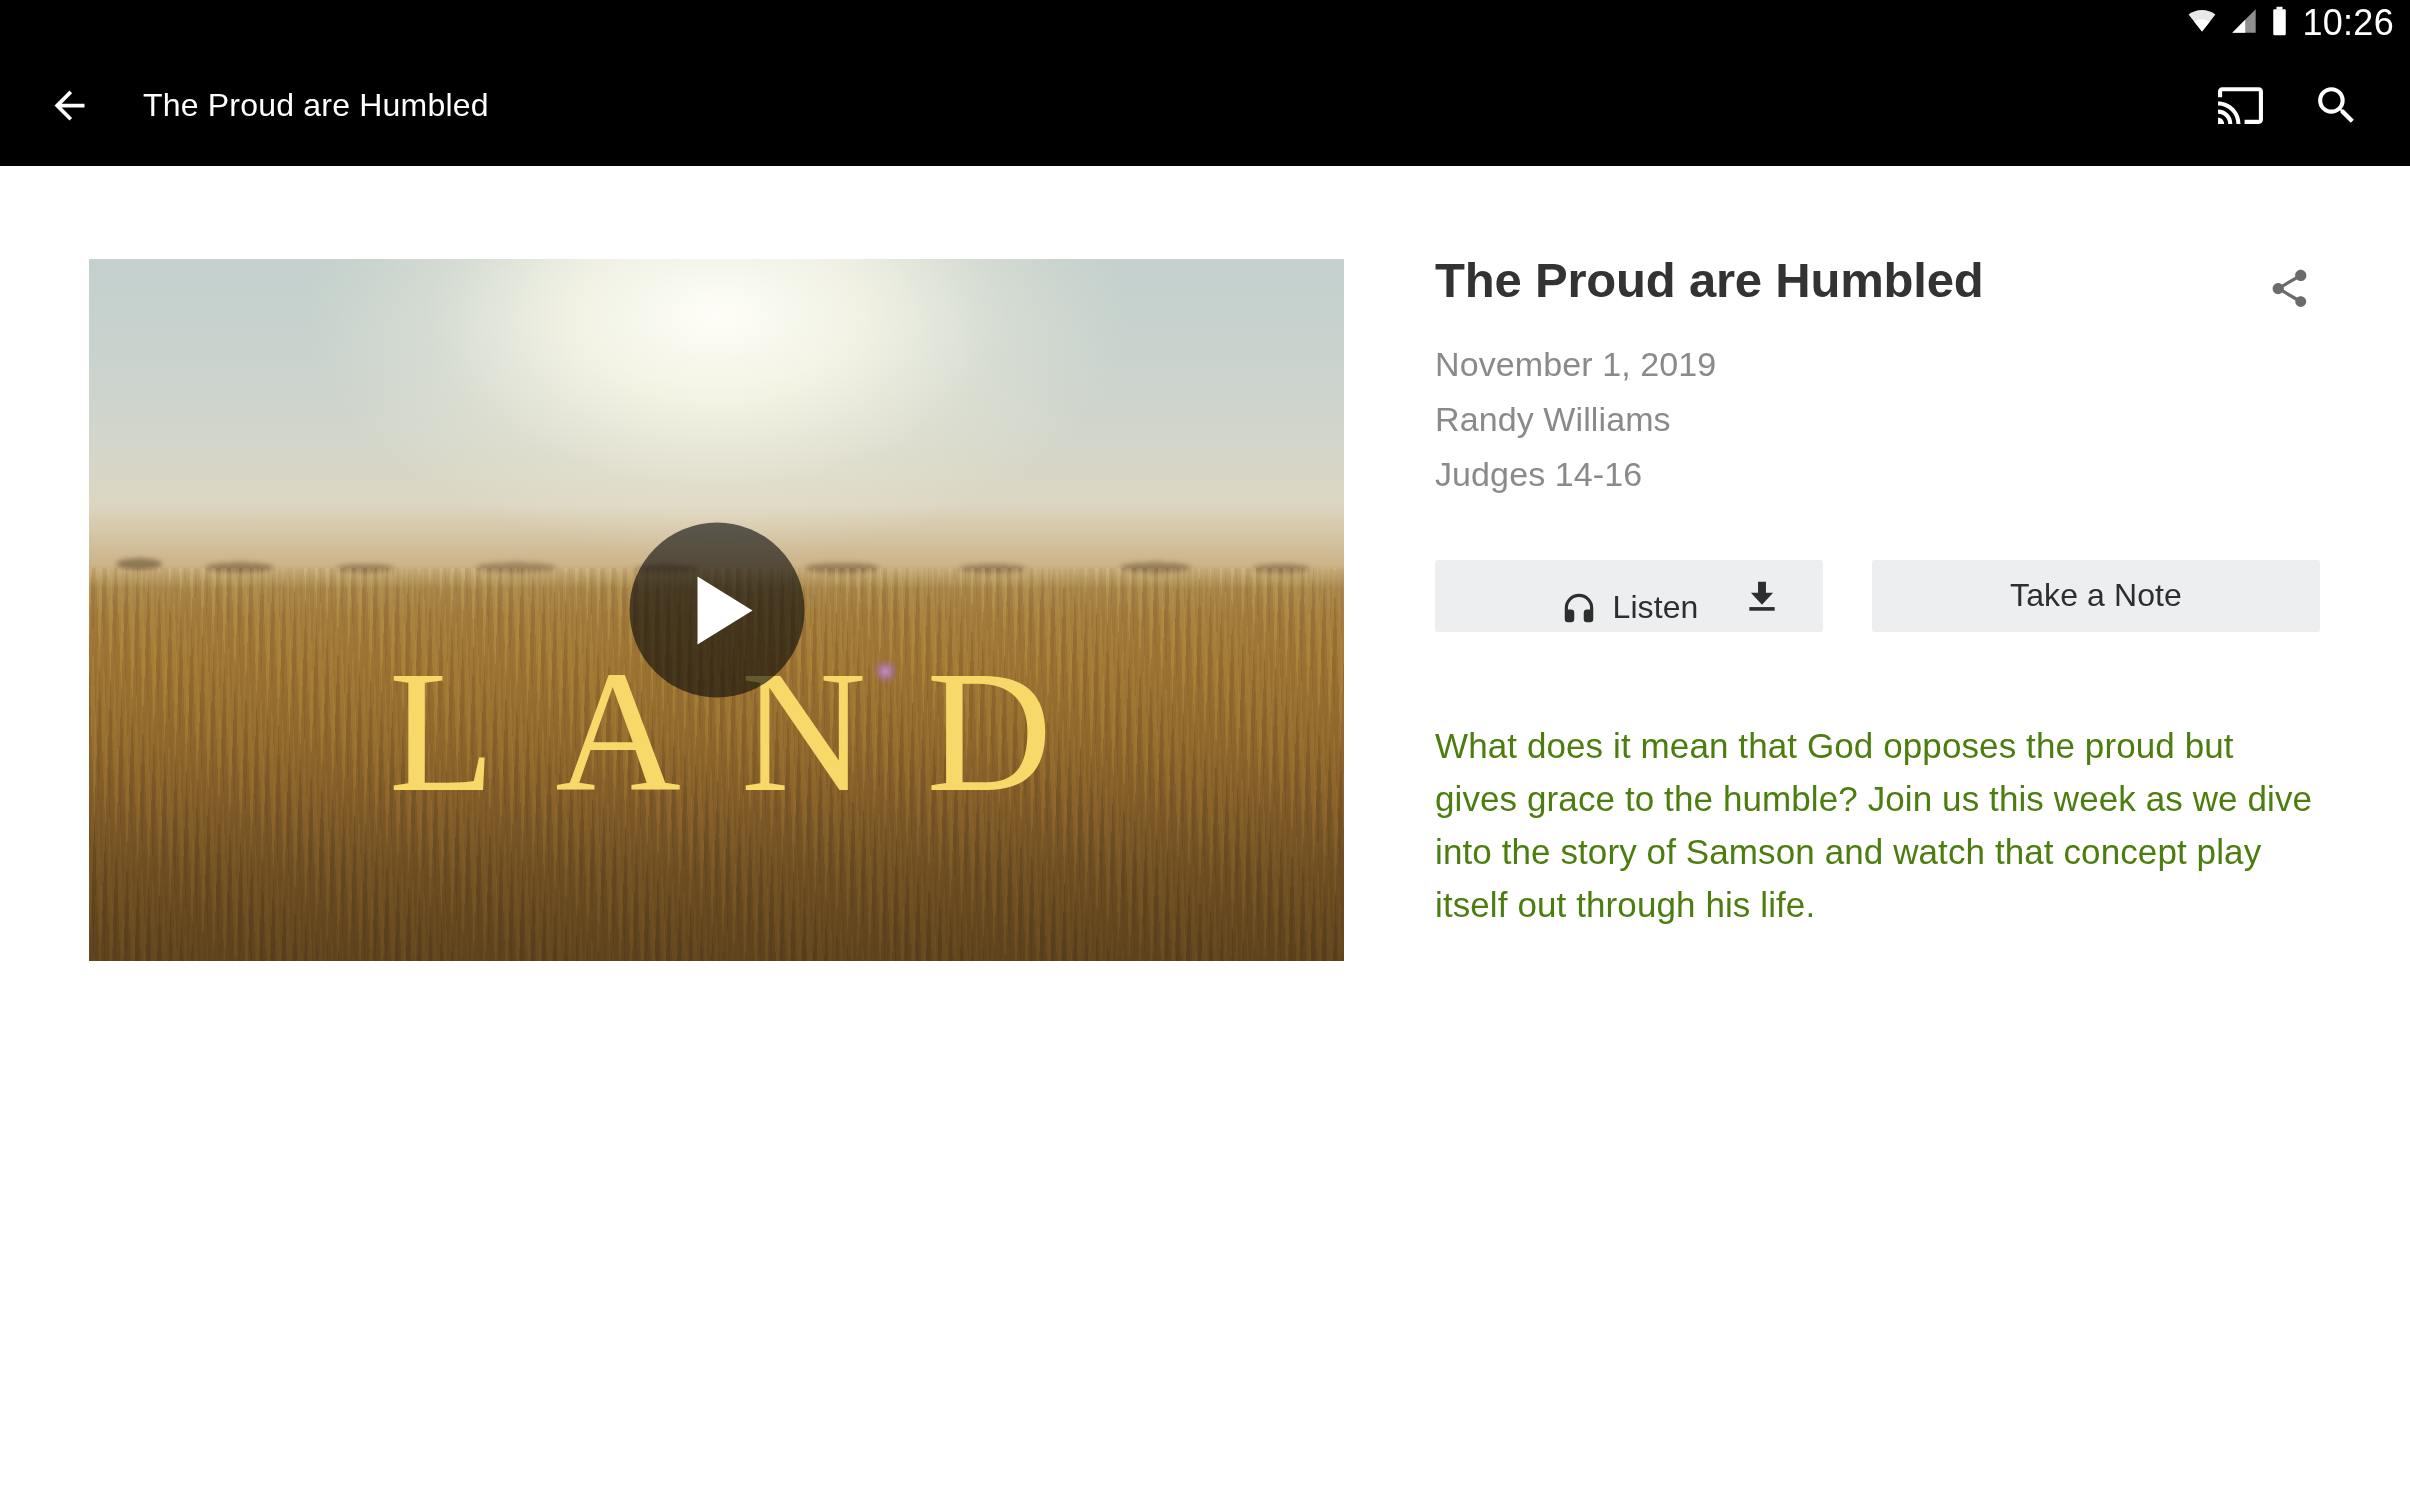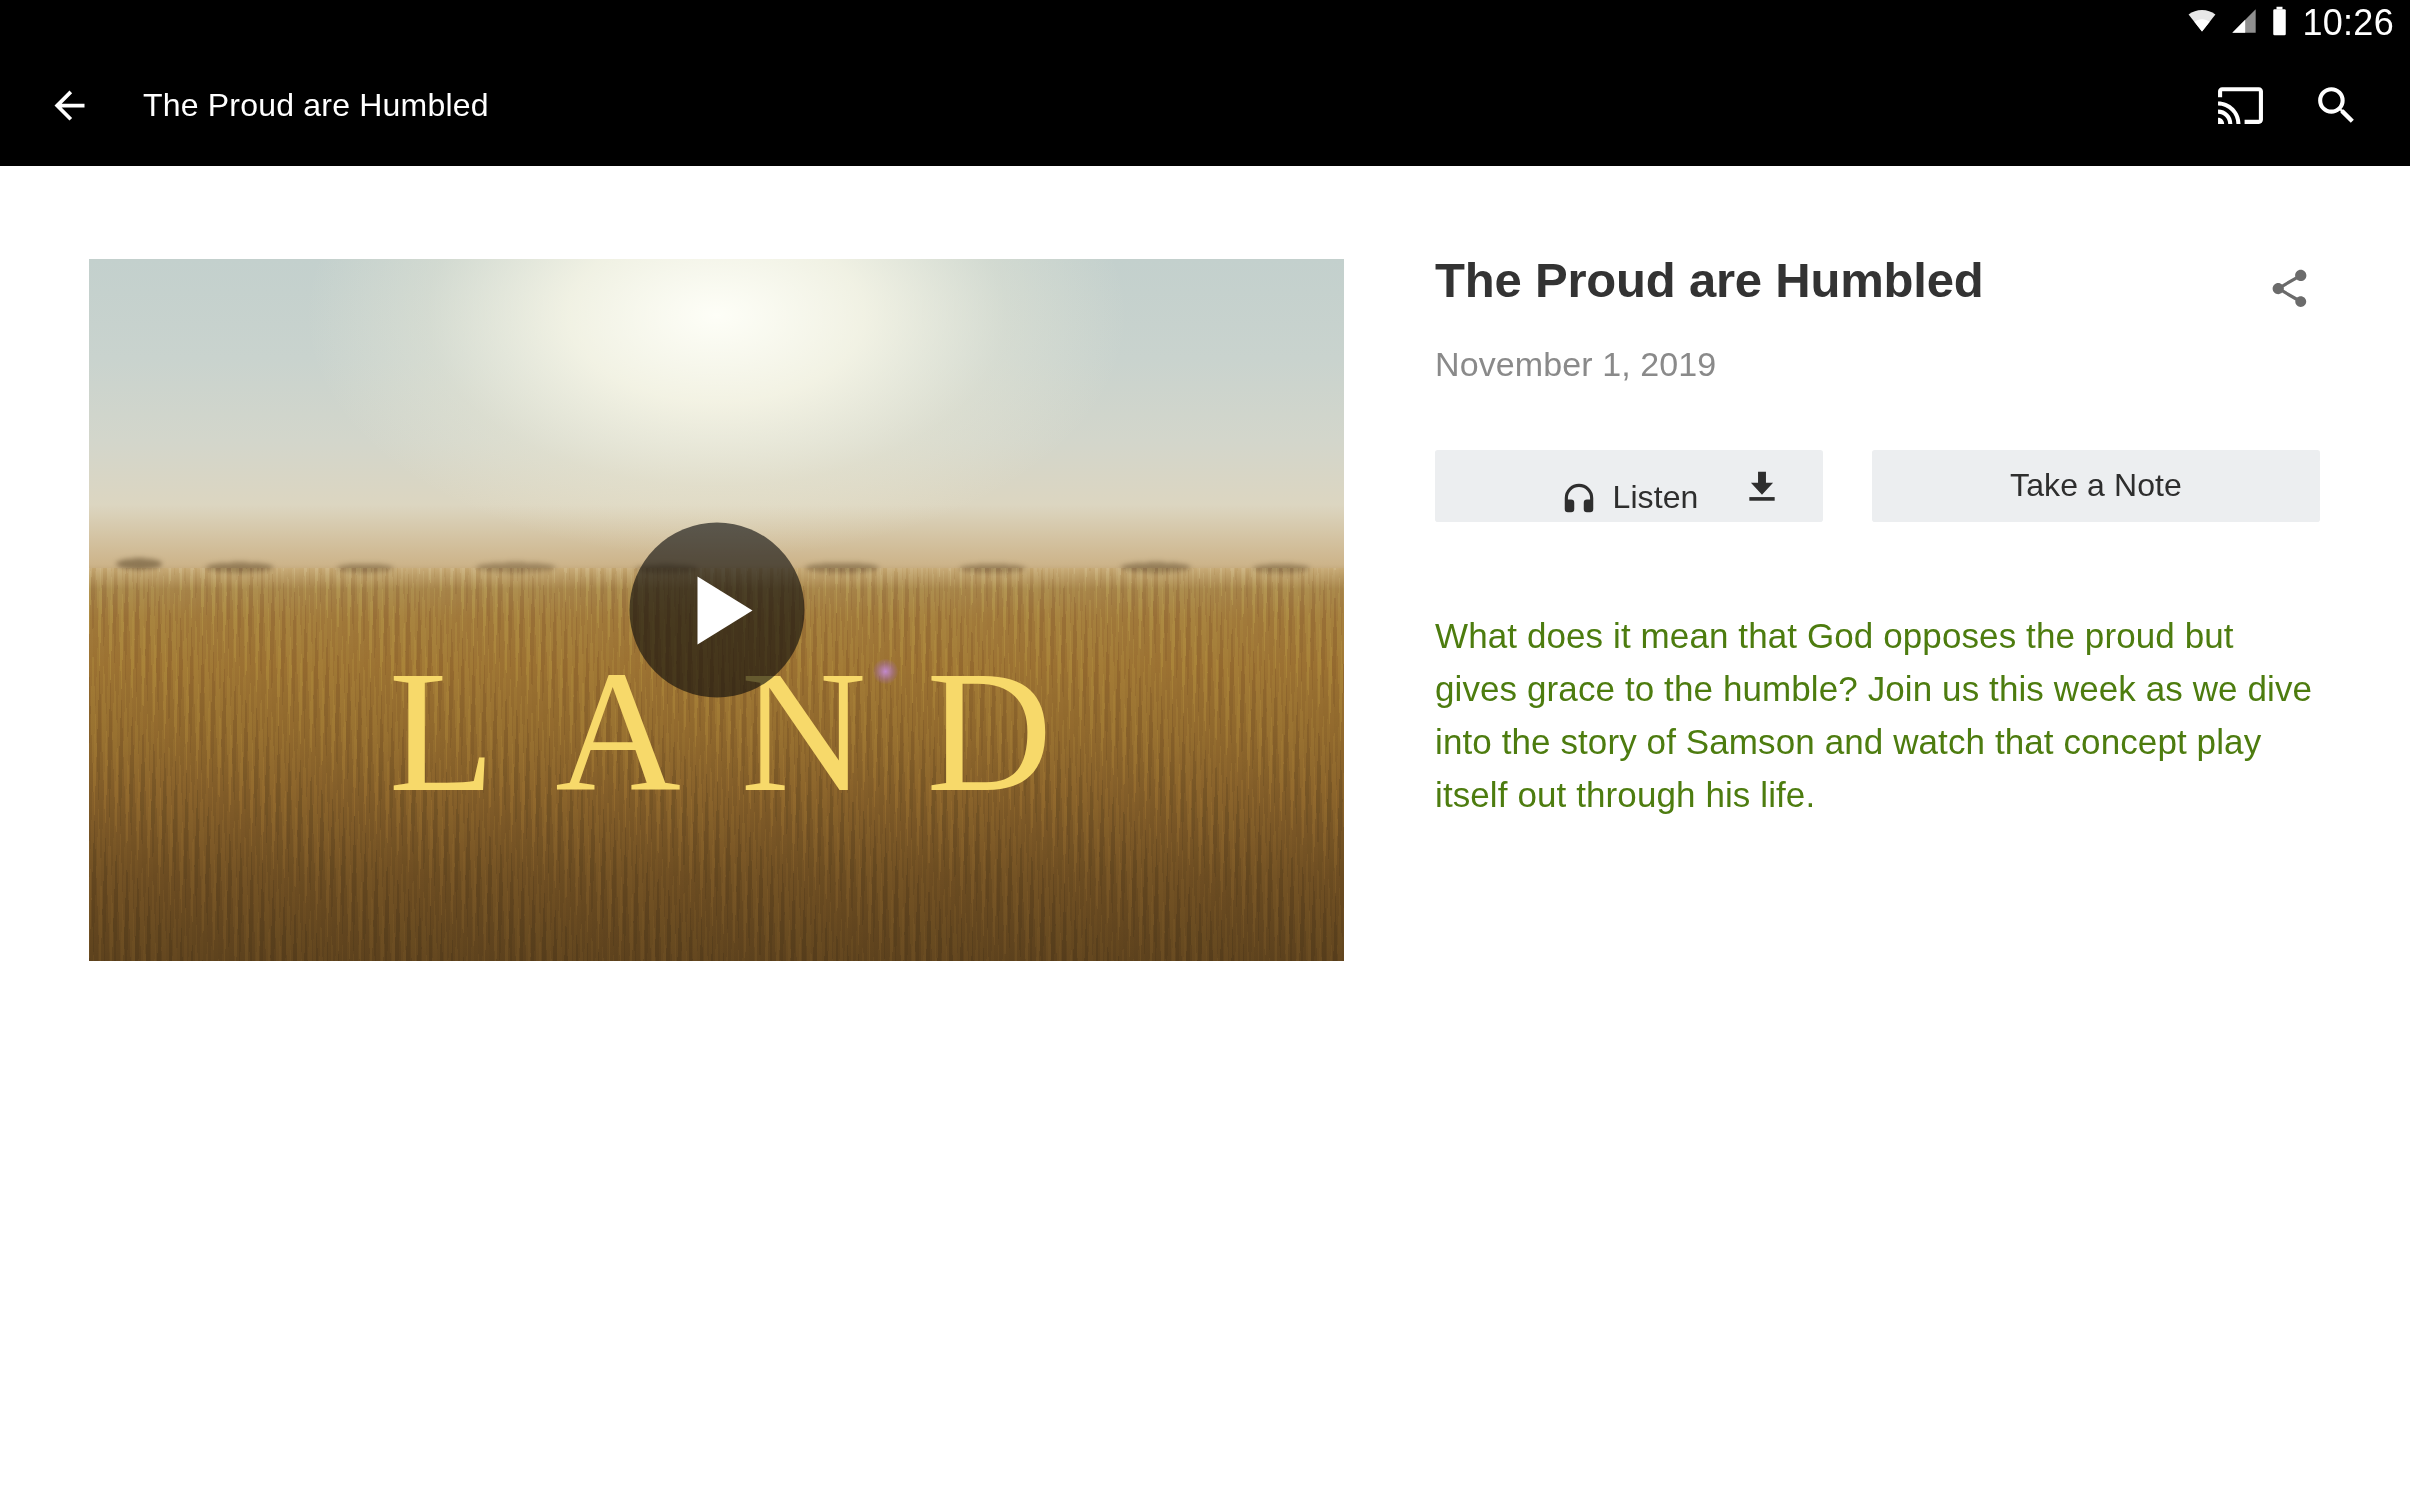--- a/index.html
+++ b/index.html
@@ -249,20 +249,22 @@
       <div class="sermon-title">The Proud are Humbled</div>
       <div class="share-btn">
         <svg width="45" height="45" viewBox="0 0 24 24">
           <path fill="#6b6b6b" d="M18 16.08c-.76 0-1.44.3-1.96.77L8.91 12.7c.05-.23.09-.46.09-.7s-.04-.47-.09-.7l7.05-4.11c.54.5 1.25.81 2.04.81 1.66 0 3-1.34 3-3s-1.34-3-3-3-3 1.34-3 3c0 .24.04.47.09.7L8.04 9.81C7.5 9.31 6.79 9 6 9c-1.66 0-3 1.34-3 3s1.34 3 3 3c.79 0 1.5-.31 2.04-.81l7.12 4.16c-.05.21-.08.43-.08.65 0 1.61 1.31 2.92 2.92 2.92s2.92-1.31 2.92-2.92-1.31-2.92-2.92-2.92z"></path>
         </svg>
       </div>
     </div>
 
     <div class="meta">
       <div class="meta-line">November 1, 2019</div>
+      <div class="meta-line">Randy Williams</div>
+      <div class="meta-line">Judges 14-16</div>
     </div>
 
     <div class="actions">
       <div class="btn btn-listen">
         <div class="listen-inner">
           <svg width="38" height="38" viewBox="0 0 24 24">
             <path fill="#2e2e2e" d="M12 3a9 9 0 00-9 9v7a2 2 0 002 2h2a2 2 0 002-2v-4a2 2 0 00-2-2H5v-1a7 7 0 1114 0v1h-2a2 2 0 00-2 2v4a2 2 0 002 2h2a2 2 0 002-2v-7a9 9 0 00-9-9z"></path>
           </svg>
           <span class="btn-label">Listen</span>
         </div>

